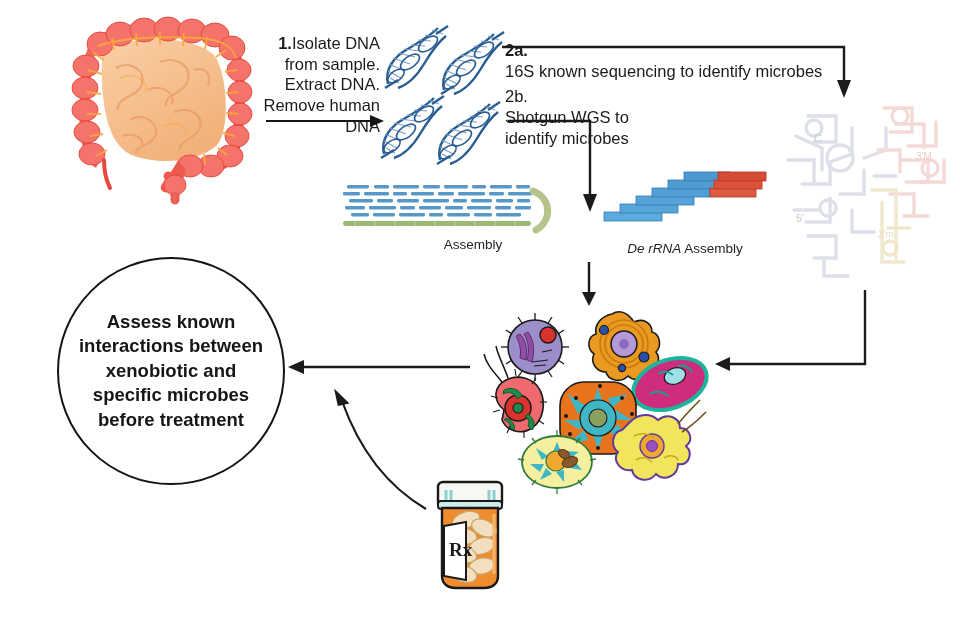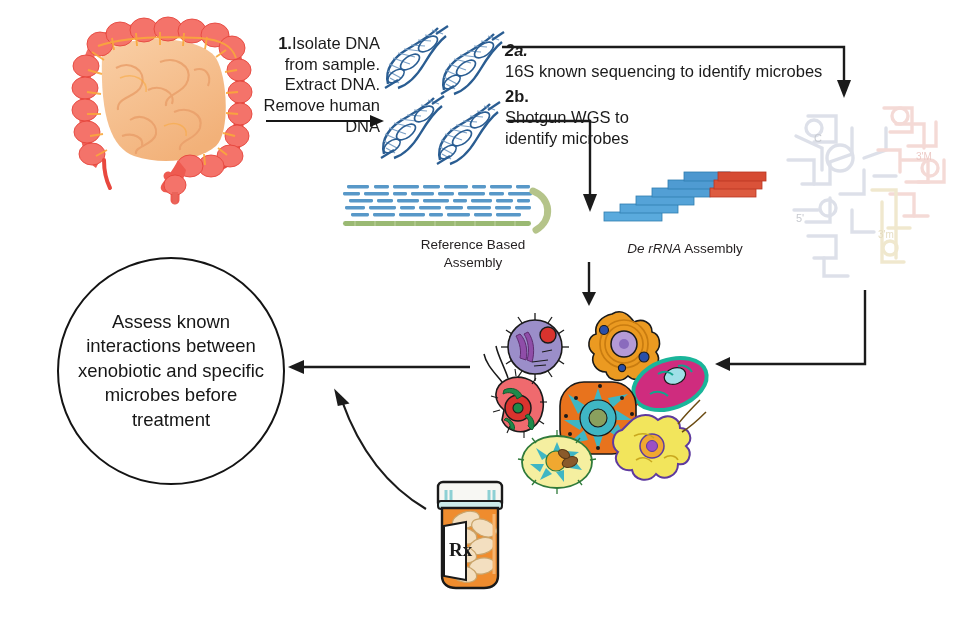--- a/index.html
+++ b/index.html
@@ -35,20 +35,21 @@
     line-height: 1.3;
   }
   .asm-cap .it { font-style: italic; }
   .circle-box {
     border: 2.2px solid #141414;
     border-radius: 50%;
     box-sizing: border-box;
     display: flex;
     align-items: center;
     justify-content: center;
+    font-weight: bold;
   }
   .circle-text {
     font-size: 18.5px;
     text-align: center;
     color: #161616;
     line-height: 1.33;
     padding: 0 12px;
   }
   svg { display: block; overflow: visible; }
 </style>
@@ -203,32 +204,32 @@
         </g>
       </defs>
       <use href="#helix" x="6" y="8"></use>
       <use href="#helix" x="62" y="14"></use>
       <use href="#helix" x="2" y="78"></use>
       <use href="#helix" x="58" y="84"></use>
     </svg>
   </div>
 
   <div class="abs txt" style="left:505px; top:19px; font-size:16.5px;">
-    <span style="font-weight:bold;font-style:italic;">2a.</span>
+    <span style="font-weight:bold;">2a.</span>
     <span>16S known sequencing to identify microbes</span>
   </div>
   <div class="abs" style="left:502px; top:44px;">
     <svg width="360" height="60" viewBox="0 0 360 60">
       <path d="M0 3 L342 3 L342 38" fill="none" stroke="#1b1b1b" stroke-width="2.4"></path>
       <path d="M335 36 L342 54 L349 36 Z" fill="#1b1b1b"></path>
     </svg>
   </div>
 
   <div class="abs txt" style="left:505px; top:65px; font-size:16.5px; line-height:1.28;">
-    <span style="font-weight:bold;margin-top:44px;">2b.</span>
+    <span style="font-weight:normal;margin-top:44px;">2b.</span>
     <span class="txt" style="display:inline;margin-top:48px;">Shotgun WGS to
 identify microbes</span>
   </div>
   <div class="abs" style="left:506px; top:118px;">
     <svg width="104" height="100" viewBox="0 0 104 100">
       <path d="M2 3 L84 3 L84 78" fill="none" stroke="#1b1b1b" stroke-width="2.4"></path>
       <path d="M77 76 L84 94 L91 76 Z" fill="#1b1b1b"></path>
     </svg>
   </div>
 
@@ -347,21 +348,20 @@
     </svg>
   </div>
 
   <div class="abs" style="left:527px; top:188px;">
     <svg width="34" height="46" viewBox="0 0 34 46">
       <path d="M6 3 C24 10 26 32 9 42" fill="none" stroke="#b5c48a" stroke-width="7" stroke-linecap="round"></path>
     </svg>
   </div>
 
   <div class="abs asm-cap" style="left:398px; top:236px; width:150px;">
-    <div>Reference Based</div>
     <div>Assembly</div>
   </div>
 
   <div class="abs" style="left:602px; top:168px; width:166px; height:58px;">
     <svg width="166" height="58" viewBox="0 0 166 58">
       <g stroke="#2f7db0" stroke-width="0.8">
         <rect x="2" y="44" width="58" height="9" fill="#5aaadd"></rect>
         <rect x="18" y="36" width="58" height="9" fill="#57a6da"></rect>
         <rect x="34" y="28" width="58" height="9" fill="#55a3d8"></rect>
         <rect x="50" y="20" width="58" height="9" fill="#529fd5"></rect>

